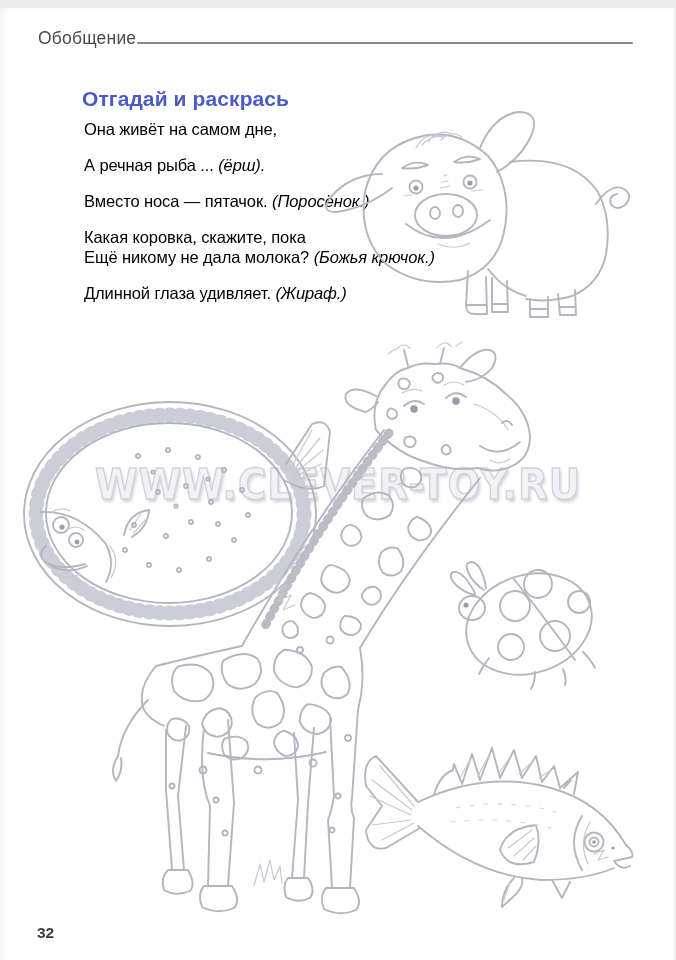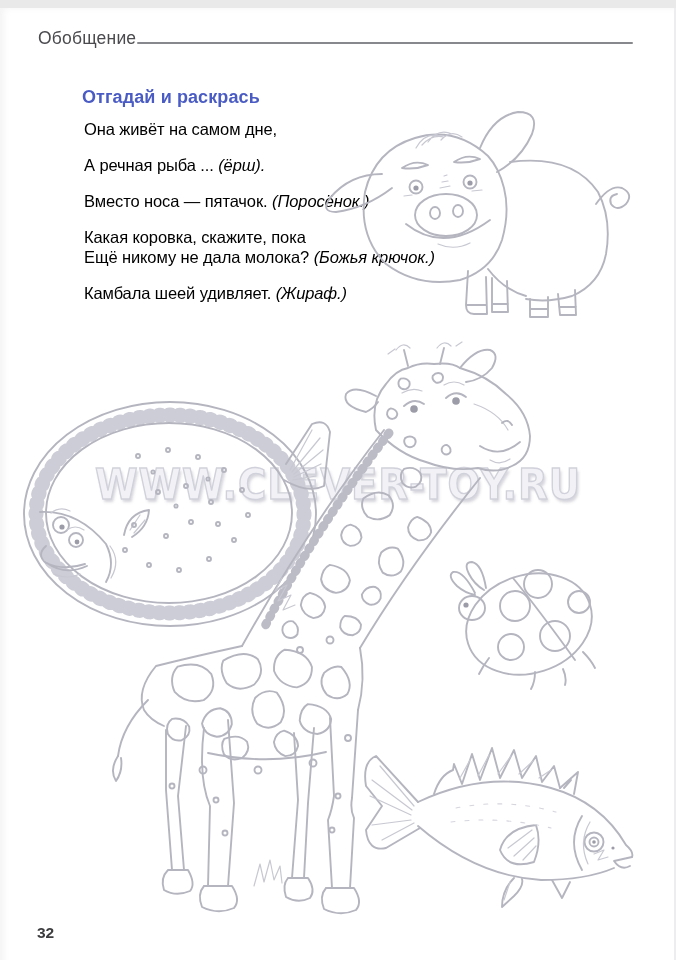--- a/index.html
+++ b/index.html
@@ -8,21 +8,21 @@
     font-family:"Liberation Sans", sans-serif;overflow:hidden;margin:8px auto;
     box-shadow:inset -2px 0 0 #ededf0, inset 0 -2px 0 #ededf0, inset 4px 0 6px rgba(120,120,130,.08);
   }
   .hdr-label{
     position:absolute;left:38px;top:20px;font-size:17.5px;color:#4b4b4f;letter-spacing:.2px;
   }
   .hdr-rule{
     position:absolute;left:137px;top:34px;width:496px;height:2px;background:#87878e;border-radius:1px;
   }
   .title{
-    position:absolute;left:82px;top:79px;font-size:18px;font-weight:bold;color:#4a5cc4;letter-spacing:.1px;
+    position:absolute;left:82px;top:79px;font-size:21px;font-weight:bold;color:#4a5cc4;letter-spacing:.1px;
   }
   .riddles{
     position:absolute;left:84px;top:111px;font-size:16.5px;line-height:20px;color:#000000;letter-spacing:-.1px;width:400px;
   }
   .riddle{margin:0 0 16px 0;}
   .rl{display:block;}
   .ans{font-style:italic;}
   .watermark{
     position:absolute;left:50%;top:452px;white-space:nowrap;z-index:1;
     transform:translateX(-50%) scaleX(.92);transform-origin:center;
@@ -61,21 +61,21 @@
       <span class="rl"><span>А речная рыба ... </span><i class="ans">(ёрш).</i></span>
     </p>
     <p class="riddle">
       <span class="rl"><span>Вместо носа — пятачок. </span><i class="ans">(Поросёнок.)</i></span>
     </p>
     <p class="riddle">
       <span class="rl">Какая коровка, скажите, пока</span>
       <span class="rl"><span>Ещё никому не дала молока? </span><i class="ans">(Божья крючок.)</i></span>
     </p>
     <p class="riddle">
-      <span class="rl"><span>Камбала шеей удивляет. </span><i class="ans">(Жираф.)</i></span>
+      <span class="rl"><span>Длинной глаза удивляет. </span><i class="ans">(Жираф.)</i></span>
     </p>
   </div>
 
   <div class="watermark">WWW.CLEVER-TOY.RU</div>
 
   <svg class="draw" style="left:320px;top:96px;" width="335" height="228" viewBox="0 0 335 228">
 
     <path d="M 62 70 Q 30 70 10 94 Q 0 108 16 108 Q 46 104 72 84"></path>
 
     <path d="M 168 52 Q 135 22 95 34 Q 55 46 45 88 Q 38 132 66 160 Q 98 184 140 176 Q 172 166 182 136 Q 190 108 184 84 Q 179 64 168 52"></path>

